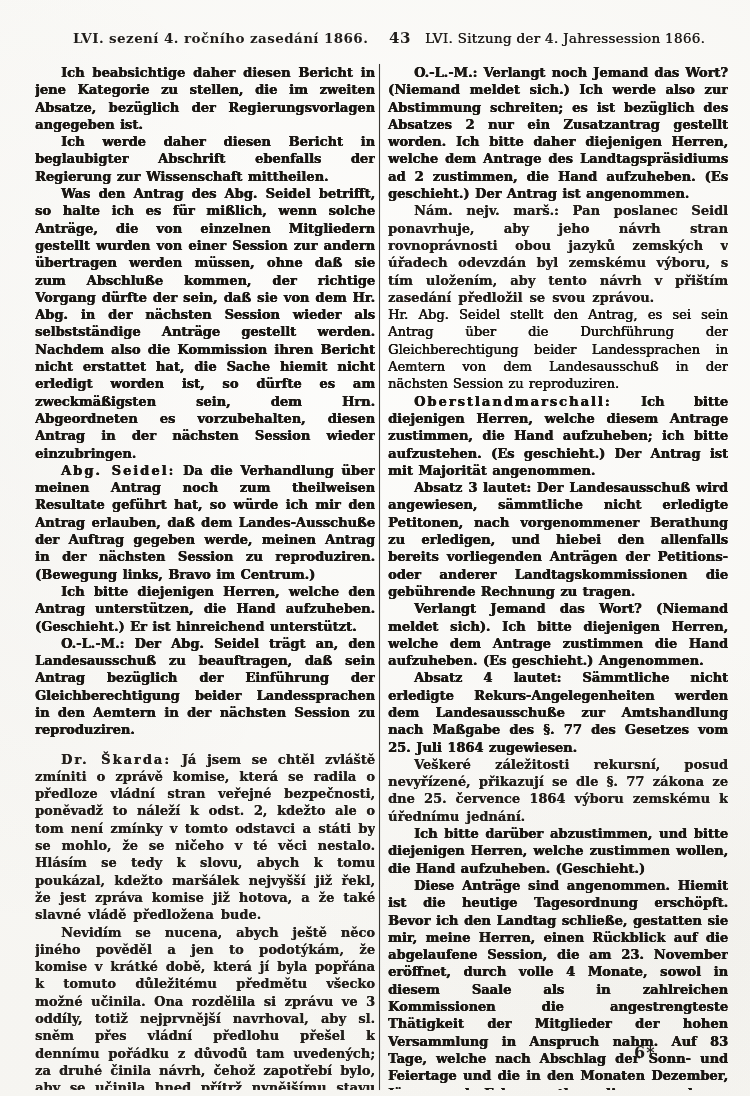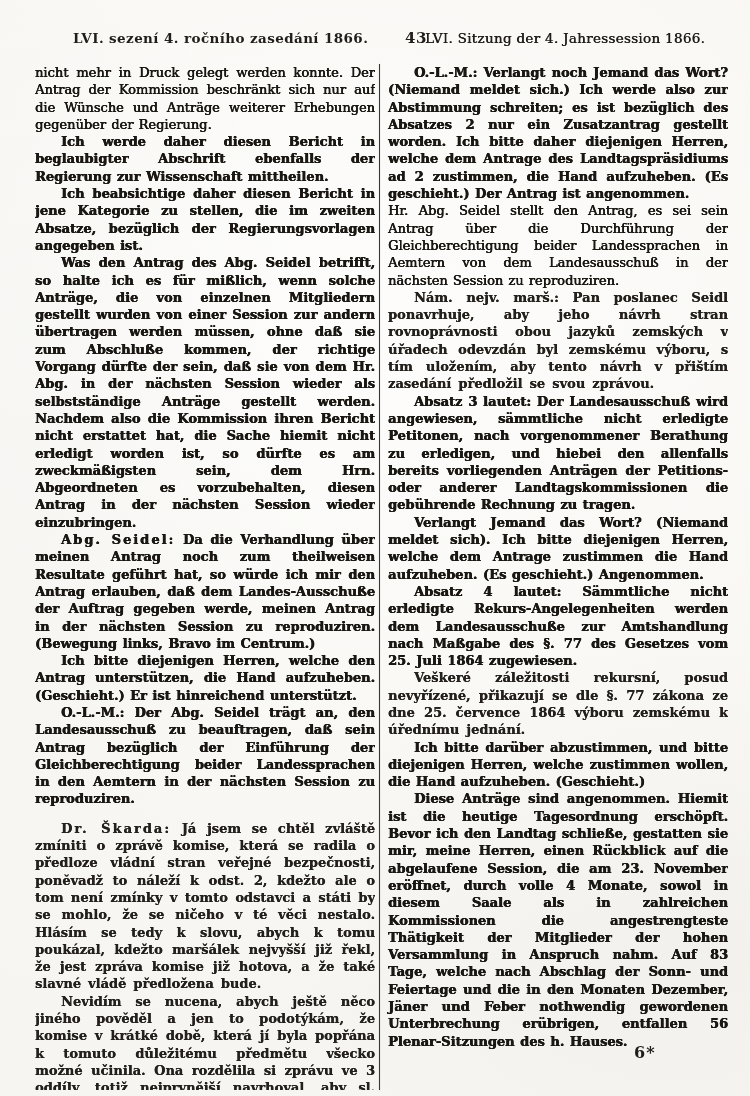--- a/index.html
+++ b/index.html
@@ -17,21 +17,21 @@
     color:#201d1a;
   }
   
   .header{position:absolute;top:30px;left:0;right:0;height:22px;}
   .header-left{
     position:absolute;left:73px;top:0;
     font-size:13.5px;font-weight:bold;letter-spacing:0.4px;
     white-space:nowrap;
   }
   .page-number{
-    position:absolute;left:405px;top:-1px;
+    position:absolute;left:389px;top:-1px;
     font-size:15px;font-weight:bold;letter-spacing:0.5px;
   }
   .header-right{
     position:absolute;right:45px;top:0;
     font-size:13.5px;font-weight:normal;letter-spacing:0.3px;
     white-space:nowrap;
     text-shadow:0.4px 0 0 currentColor;
   }
   
   .columns{
@@ -79,35 +79,35 @@
 <div class="page">
 
   <div class="header">
     <span class="header-left">LVI. sezení 4. ročního zasedání 1866.</span>
     <span class="page-number">43</span>
     <span class="header-right">LVI. Sitzung der 4. Jahressession 1866.</span>
   </div>
 
   <div class="columns">
     <div class="col col-left">
-        <p class="para fraktur">nicht mehr in Druck gelegt werden konnte. Der Antrag der Kommission beschränkt sich nur auf die Wünsche und Anträge weiterer Erhebungen gegenüber der Regierung.</p>
+        <p class="para fraktur indent">Ich beabsichtige daher diesen Bericht in jene Kategorie zu stellen, die im zweiten Absatze, bezüglich der Regierungsvorlagen angegeben ist.</p>
         <p class="para fraktur indent">Ich werde daher diesen Bericht in beglaubigter Abschrift ebenfalls der Regierung zur Wissenschaft mittheilen.</p>
-        <p class="para fraktur indent">Ich beabsichtige daher diesen Bericht in jene Kategorie zu stellen, die im zweiten Absatze, bezüglich der Regierungsvorlagen angegeben ist.</p>
         <p class="para fraktur indent">Was den Antrag des Abg. Seidel betrifft, so halte ich es für mißlich, wenn solche Anträge, die von einzelnen Mitgliedern gestellt wurden von einer Session zur andern übertragen werden müssen, ohne daß sie zum Abschluße kommen, der richtige Vorgang dürfte der sein, daß sie von dem Hr. Abg. in der nächsten Session wieder als selbstständige Anträge gestellt werden. Nachdem also die Kommission ihren Bericht nicht erstattet hat, die Sache hiemit nicht erledigt worden ist, so dürfte es am zweckmäßigsten sein, dem Hrn. Abgeordneten es vorzubehalten, diesen Antrag in der nächsten Session wieder einzubringen.</p>
         <p class="para fraktur indent"><span class="speaker">Abg. Seidel:</span> Da die Verhandlung über meinen Antrag noch zum theilweisen Resultate geführt hat, so würde ich mir den Antrag erlauben, daß dem Landes-Ausschuße der Auftrag gegeben werde, meinen Antrag in der nächsten Session zu reproduziren. (Bewegung links, Bravo im Centrum.)</p>
         <p class="para fraktur indent">Ich bitte diejenigen Herren, welche den Antrag unterstützen, die Hand aufzuheben. (Geschieht.) Er ist hinreichend unterstützt.</p>
         <p class="para fraktur indent">O.-L.-M.: Der Abg. Seidel trägt an, den Landesausschuß zu beauftragen, daß sein Antrag bezüglich der Einführung der Gleichberechtigung beider Landessprachen in den Aemtern in der nächsten Session zu reproduziren.</p>
         <p class="para antiqua indent gap"><span class="speaker">Dr. Škarda:</span> Já jsem se chtěl zvláště zmíniti o zprávě komise, která se radila o předloze vládní stran veřejné bezpečnosti, poněvadž to náleží k odst. 2, kdežto ale o tom není zmínky v tomto odstavci a státi by se mohlo, že se ničeho v té věci nestalo. Hlásím se tedy k slovu, abych k tomu poukázal, kdežto maršálek nejvyšší již řekl, že jest zpráva komise již hotova, a že také slavné vládě předložena bude.</p>
         <p class="para antiqua indent">Nevidím se nucena, abych ještě něco jiného pověděl a jen to podotýkám, že komise v krátké době, která jí byla popřána k tomuto důležitému předmětu všecko možné učinila. Ona rozdělila si zprávu ve 3 oddíly, totiž nejprvnější navrhoval, aby sl. sněm přes vládní předlohu přešel k dennímu pořádku z důvodů tam uvedených; za druhé činila návrh, čehož zapotřebí bylo, aby se učinila hned přítrž nynějšímu stavu mimořádnému a nebezpečnému, za třetí činí návrh, ohledně stavu uspořádání bezpečnosti. Já jsem si dovolil podotknouti to toliko zde, aby se nemyslelo, že snad slavný sněm, který takovou váhu na to</p>
       </div>
     <div class="divider"></div>
     <div class="col col-right">
         <p class="para fraktur indent">O.-L.-M.: Verlangt noch Jemand das Wort? (Niemand meldet sich.) Ich werde also zur Abstimmung schreiten; es ist bezüglich des Absatzes 2 nur ein Zusatzantrag gestellt worden. Ich bitte daher diejenigen Herren, welche dem Antrage des Landtagspräsidiums ad 2 zustimmen, die Hand aufzuheben. (Es geschieht.) Der Antrag ist angenommen.</p>
+        <p class="para antiqua indent">Nám. nejv. marš.: Pan poslanec Seidl ponavrhuje, aby jeho návrh stran rovnoprávnosti obou jazyků zemských v úřadech odevzdán byl zemskému výboru, s tím uložením, aby tento návrh v přištím zasedání předložil se svou zprávou.</p>
         <p class="para fraktur">Hr. Abg. Seidel stellt den Antrag, es sei sein Antrag über die Durchführung der Gleichberechtigung beider Landessprachen in Aemtern von dem Landesausschuß in der nächsten Session zu reproduziren.</p>
-        <p class="para antiqua indent">Nám. nejv. marš.: Pan poslanec Seidl ponavrhuje, aby jeho návrh stran rovnoprávnosti obou jazyků zemských v úřadech odevzdán byl zemskému výboru, s tím uložením, aby tento návrh v přištím zasedání předložil se svou zprávou.</p>
+        <p class="para fraktur indent"><span class="speaker">Oberstlandmarschall:</span> Ich bitte diejenigen Herren, welche diesem Antrage zustimmen, die Hand aufzuheben; ich bitte aufzustehen. (Es geschieht.) Der Antrag ist mit Majorität angenommen.</p>
         <p class="para fraktur indent">Absatz 3 lautet: Der Landesausschuß wird angewiesen, sämmtliche nicht erledigte Petitonen, nach vorgenommener Berathung zu erledigen, und hiebei den allenfalls bereits vorliegenden Anträgen der Petitions- oder anderer Landtagskommissionen die gebührende Rechnung zu tragen.</p>
         <p class="para fraktur indent">Verlangt Jemand das Wort? (Niemand meldet sich). Ich bitte diejenigen Herren, welche dem Antrage zustimmen die Hand aufzuheben. (Es geschieht.) Angenommen.</p>
         <p class="para fraktur indent">Absatz 4 lautet: Sämmtliche nicht erledigte Rekurs-Angelegenheiten werden dem Landesausschuße zur Amtshandlung nach Maßgabe des §. 77 des Gesetzes vom 25. Juli 1864 zugewiesen.</p>
         <p class="para antiqua indent">Veškeré záležitosti rekursní, posud nevyřízené, přikazují se dle §. 77 zákona ze dne 25. července 1864 výboru zemskému k úřednímu jednání.</p>
         <p class="para fraktur indent">Ich bitte darüber abzustimmen, und bitte diejenigen Herren, welche zustimmen wollen, die Hand aufzuheben. (Geschieht.)</p>
         <p class="para fraktur indent">Diese Anträge sind angenommen. Hiemit ist die heutige Tagesordnung erschöpft. Bevor ich den Landtag schließe, gestatten sie mir, meine Herren, einen Rückblick auf die abgelaufene Session, die am 23. November eröffnet, durch volle 4 Monate, sowol in diesem Saale als in zahlreichen Kommissionen die angestrengteste Thätigkeit der Mitglieder der hohen Versammlung in Anspruch nahm. Auf 83 Tage, welche nach Abschlag der Sonn- und Feiertage und die in den Monaten Dezember, Jäner und Feber nothwendig gewordenen Unterbrechung erübrigen, entfallen 56 Plenar-Sitzungen des h. Hauses.</p>
       </div>
   </div>
 
   <div class="signature">6*</div>

